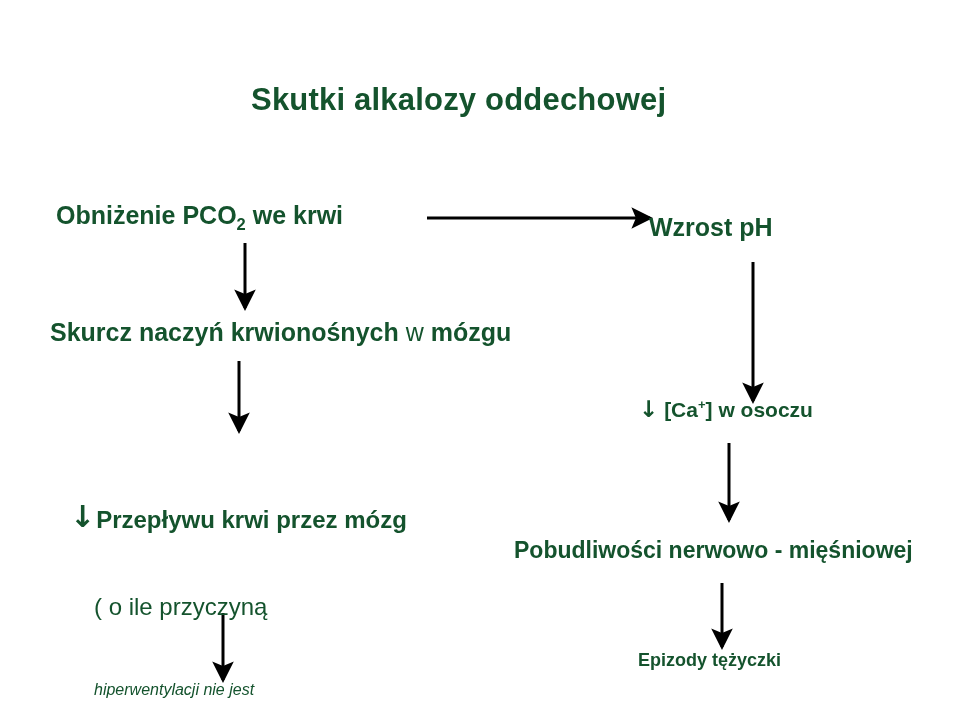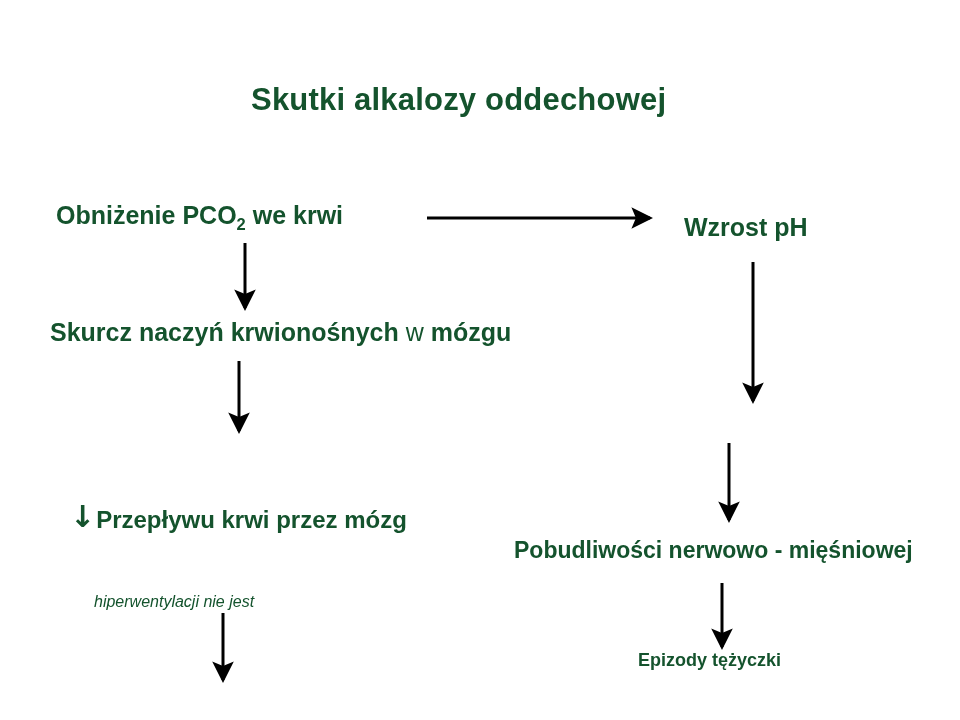--- a/index.html
+++ b/index.html
@@ -90,32 +90,36 @@
 
     <line x1="729" y1="403" x2="729" y2="480" stroke="#000000" stroke-width="3" marker-end="url(#ah)"></line>
 
     <line x1="722" y1="543" x2="722" y2="607" stroke="#000000" stroke-width="3" marker-end="url(#ah)"></line>
   </svg>
 
   <div class="node bold" style="left:56px; top:163px; font-size:25px;text-align:right;">
     <span>Obniżenie PCO</span><span class="sub">2</span><span> we krwi</span>
   </div>
 
-  <div class="node bold" style="left:684px; top:175px; font-size:25px;">Wzrost pH</div>
+  <div class="node bold" style="left:649px; top:175px; font-size:25px;">Wzrost pH</div>
 
   <div class="node" style="left:50px; top:280px; font-size:25px;">
     <span class="bold">Skurcz naczyń krwionośnych</span><span class="reg">&nbsp;</span><span class="reg">w</span><span class="bold">&nbsp;</span><span class="bold">mózgu</span>
   </div>
 
+  <div class="node bold" style="left:639px; top:358px; font-size:21px;">
+    <span class="arrowglyph" style="font-size:23px;">↓</span><span>&nbsp;</span><span>[Ca</span><span class="sup">+</span><span>] w osoczu</span>
+  </div>
 
   <div class="multiline" style="left:70px; top:406px; font-size:24px;">
     <div style="display:flex; align-items:flex-start;">
       <span class="arrowglyph" style="font-size:30px; line-height:0.82; margin-right:1px;">↓</span>
       <span class="bold" style="font-size:24px;">Przepływu krwi przez mózg</span>
     </div>
+    <div class="reg" style="margin-left:24px; font-size:24px;">( o ile przyczyną</div>
     <div class="reg" style="margin-left:24px; font-size:16px;font-style:italic;">hiperwentylacji nie jest</div>
     
   </div>
 
   <div class="node bold" style="left:514px; top:499px; font-size:23px;">Pobudliwości nerwowo -  mięśniowej</div>
 
   <div class="node bold" style="left:638px; top:611px; font-size:18px;">Epizody tężyczki</div>
 
 
 </div>

